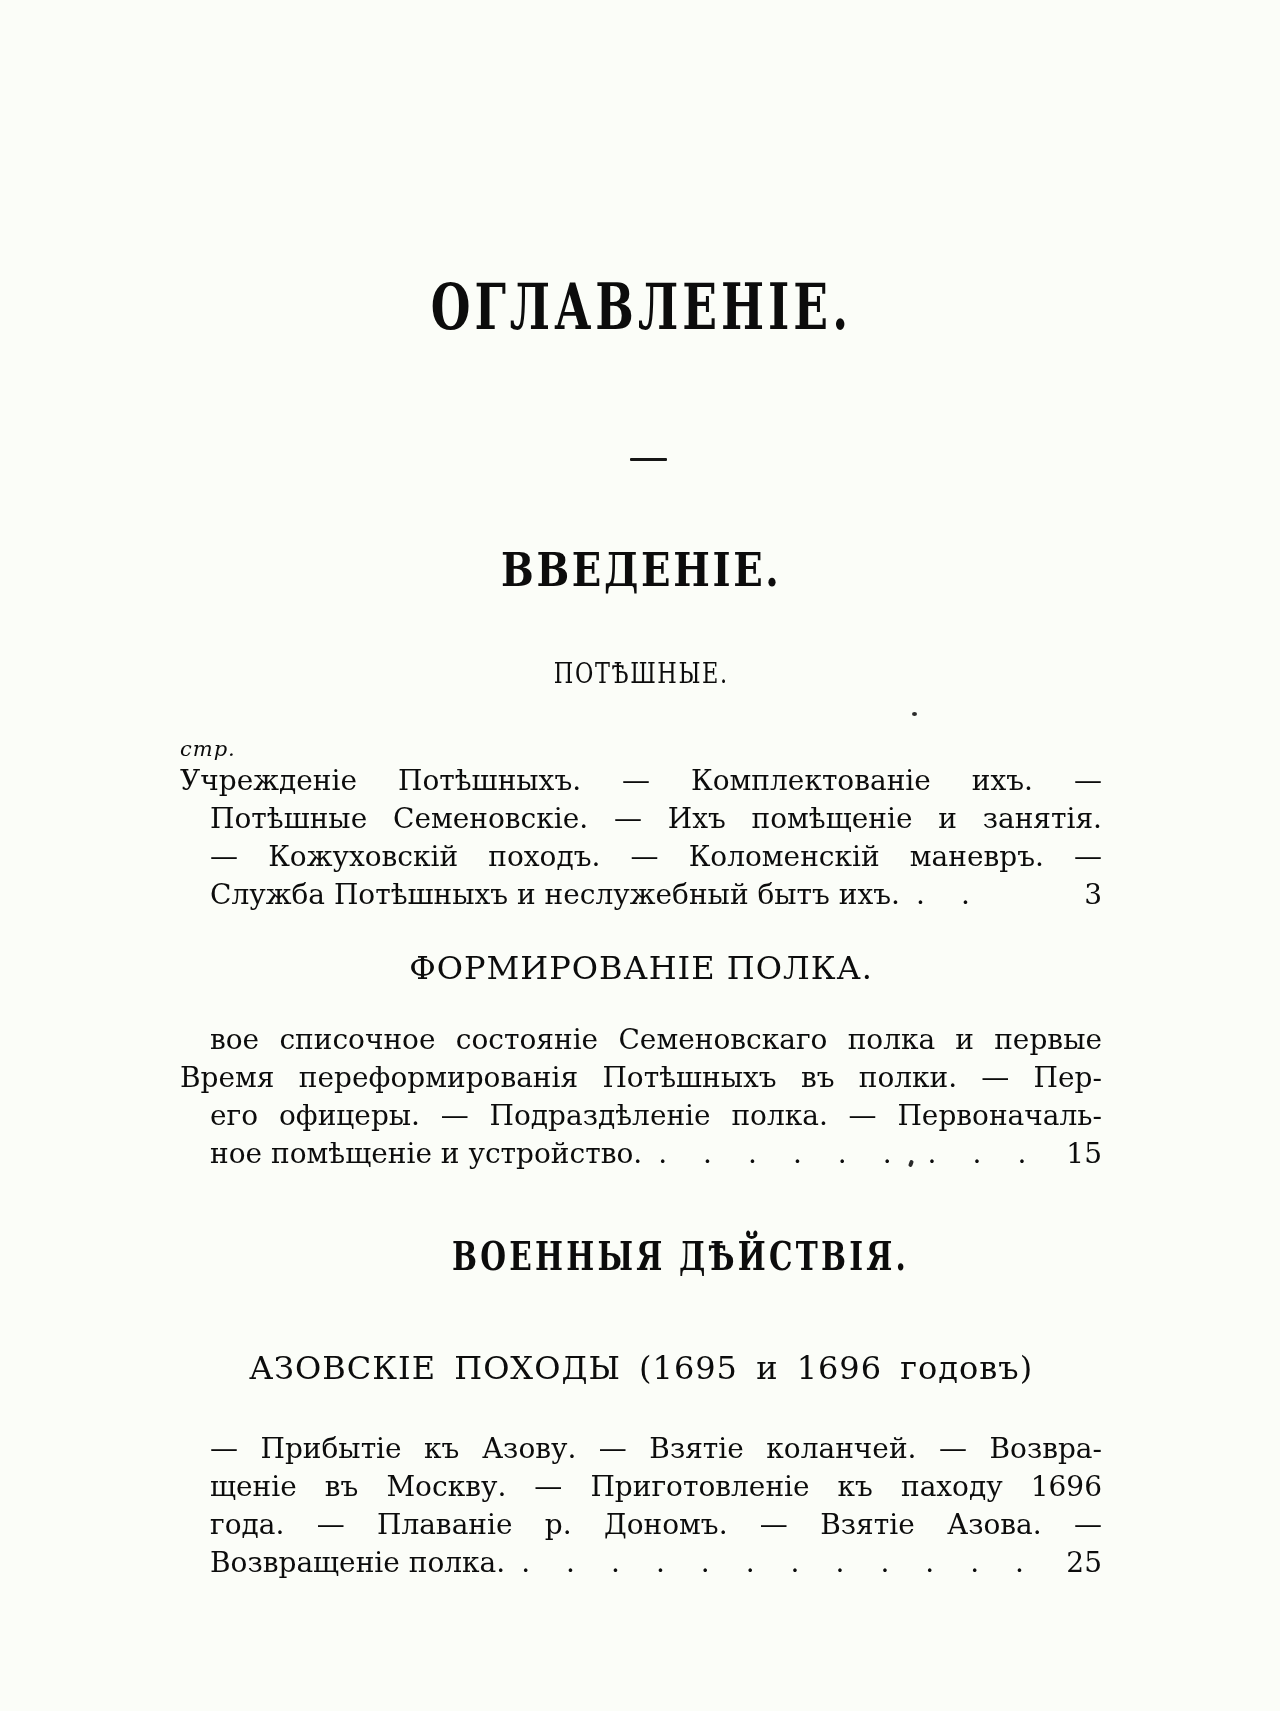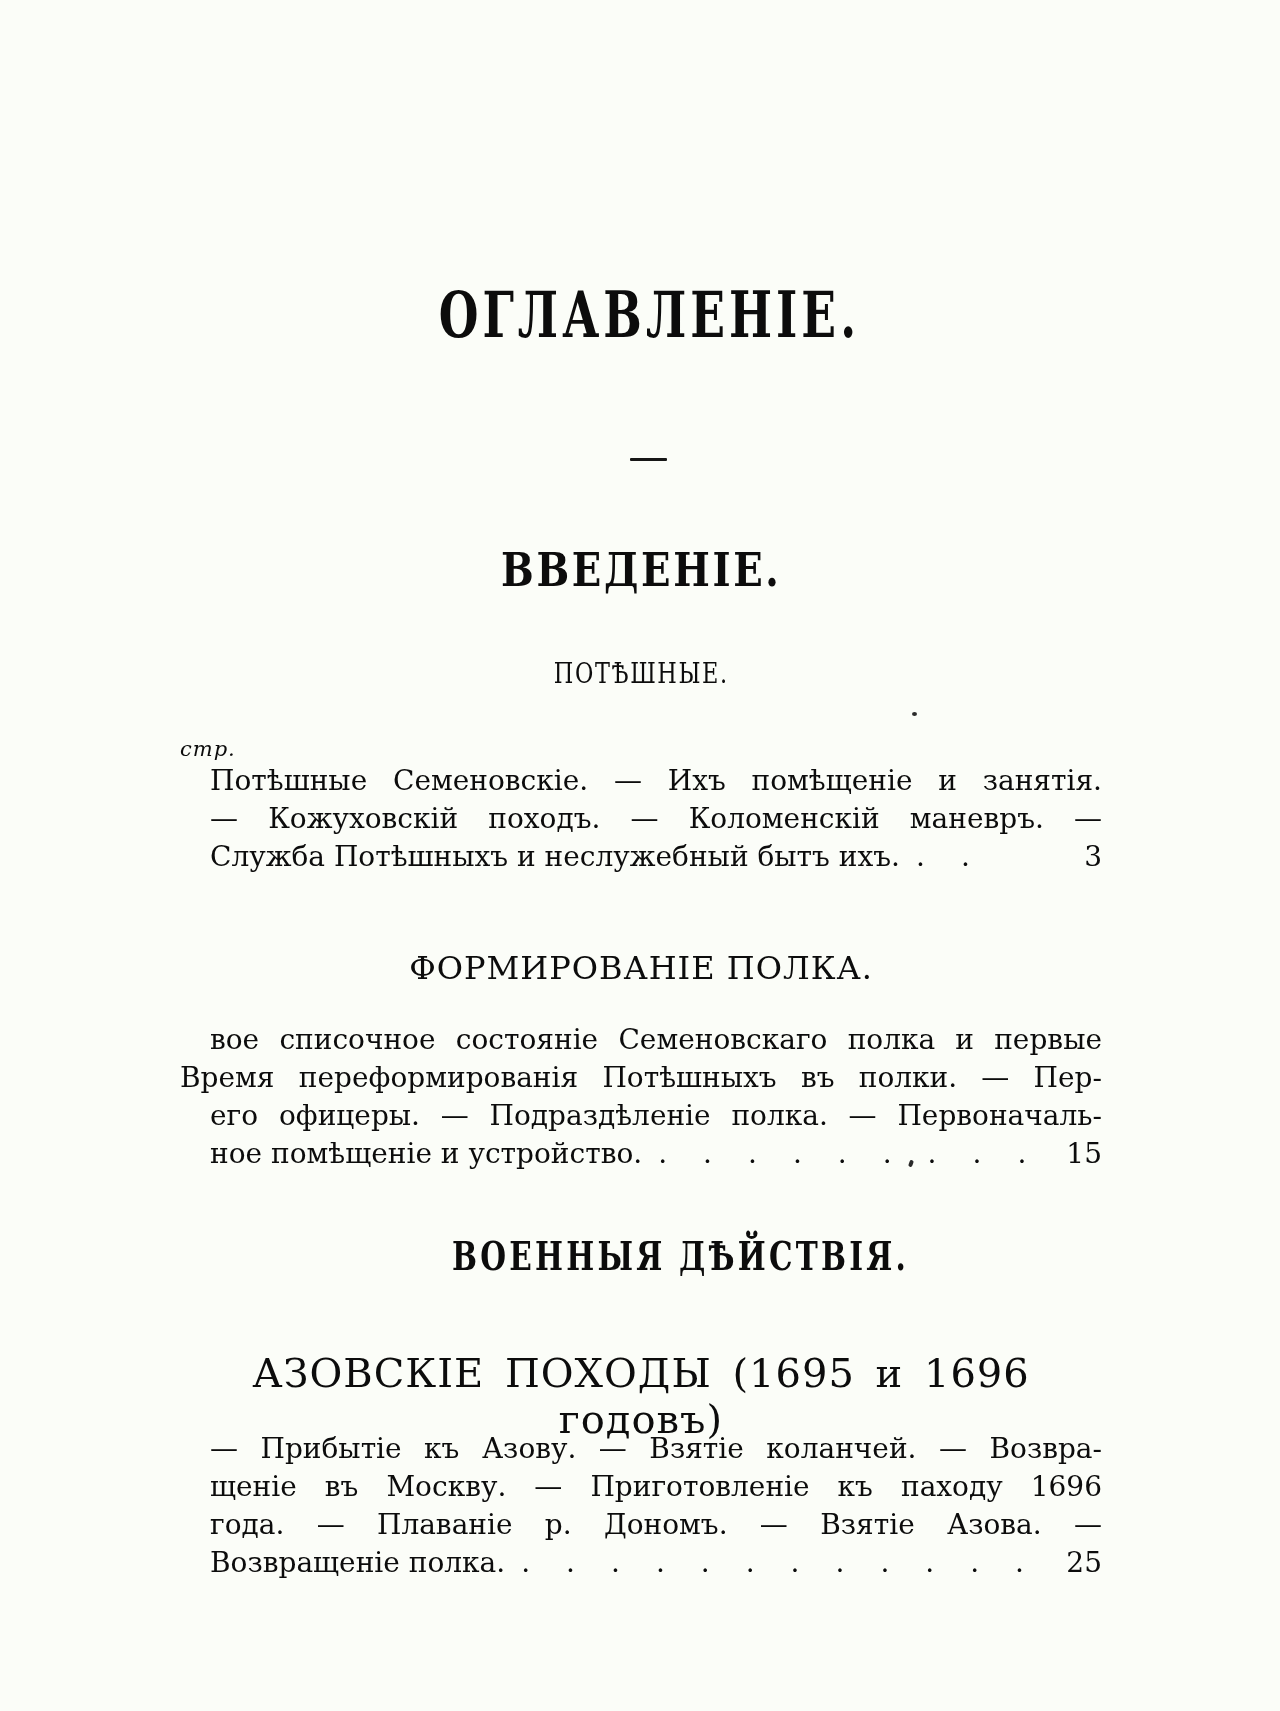--- a/index.html
+++ b/index.html
@@ -21,21 +21,21 @@
 
   .title-rule{top:458px;left:630px;width:37px;height:3px;background:#161616;border-radius:1px;}
 
   .part-title-1{top:546px;font-size:44px;font-weight:bold;line-height:1.1;}
   .part-title-1 .stretch{display:inline-block;transform:scale(0.88,1.08);letter-spacing:3px;white-space:nowrap;}
 
   .chapter-heading{font-size:28px;line-height:1.15;letter-spacing:1px;}
   .ch-1{top:658px;}
   .ch-1 .stretch{display:inline-block;transform:scale(0.80,1.0);letter-spacing:2px;white-space:nowrap;}
   .ch-2{top:950px;font-size:32px;}
-  .ch-3{top:1350px;font-size:40px;word-spacing:7px;}
+  .ch-3{top:1350px;font-size:32px;word-spacing:7px;}
 
   .str-label{top:737px;font-size:21px;font-style:italic;text-align:left;letter-spacing:1px;}
 
   .part-title-2{top:1236px;font-size:37px;font-weight:bold;line-height:1.1;}
   .part-title-2 .stretch{display:inline-block;transform:translateX(40px) scale(0.80,1.06);letter-spacing:4px;white-space:nowrap;}
 
   
   .para{font-size:28px;line-height:38px;}
   .p-1{top:762px;}
   .p-2{top:1021px;}
@@ -49,37 +49,38 @@
 
   .speck{position:absolute;background:#2a2a2a;border-radius:50%;}
   .speck-a{left:912px;top:712px;width:5px;height:4px;}
   .speck-b{left:909px;top:1160px;width:4px;height:7px;transform:rotate(20deg);border-radius:2px;}
 </style>
 </head>
 <body>
 
 <div>
 
-  <h1 class="abs band center main-title" style="margin:8px;font-weight:bold;">
+  <h1 class="abs band center main-title" style="margin:0;font-weight:bold;">
     <span class="stretch">ОГЛАВЛЕНІЕ.</span>
   </h1>
 
   <div class="abs title-rule"></div>
 
   <h2 class="abs band center part-title-1" style="margin:0;">
     <span class="stretch">ВВЕДЕНІЕ.</span>
   </h2>
 
   <h3 class="abs band center chapter-heading ch-1" style="margin:0;font-weight:normal;">
     <span class="stretch">ПОТѢШНЫЕ.</span>
   </h3>
 
   <div class="abs band str-label">стр.</div>
 
   <div class="abs band para p-1">
+    <div class="ln">Учрежденіе Потѣшныхъ. — Комплектованіе ихъ. —</div>
     <div class="ln cont">Потѣшные Семеновскіе. — Ихъ помѣщеніе и занятія.</div>
     <div class="ln cont">— Кожуховскій походъ. — Коломенскій маневръ. —</div>
     <div class="lastline">
       <span class="txt">Служба Потѣшныхъ и неслужебный бытъ ихъ.</span>
       <span class="dots">..</span>
       <span class="pgnum">3</span>
     </div>
   </div>
 
   <h3 class="abs band center chapter-heading ch-2" style="margin:0;font-weight:normal;">ФОРМИРОВАНІЕ ПОЛКА.</h3>

